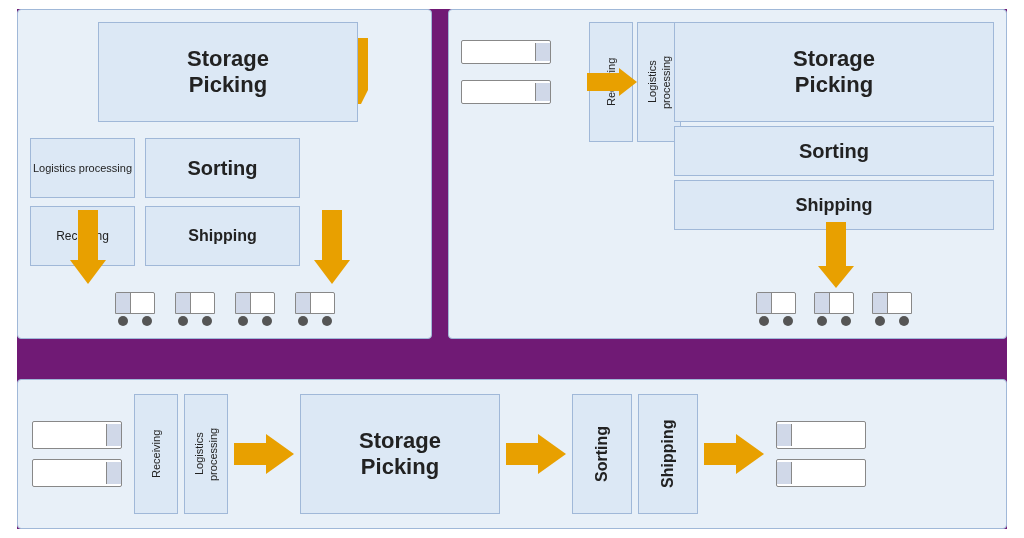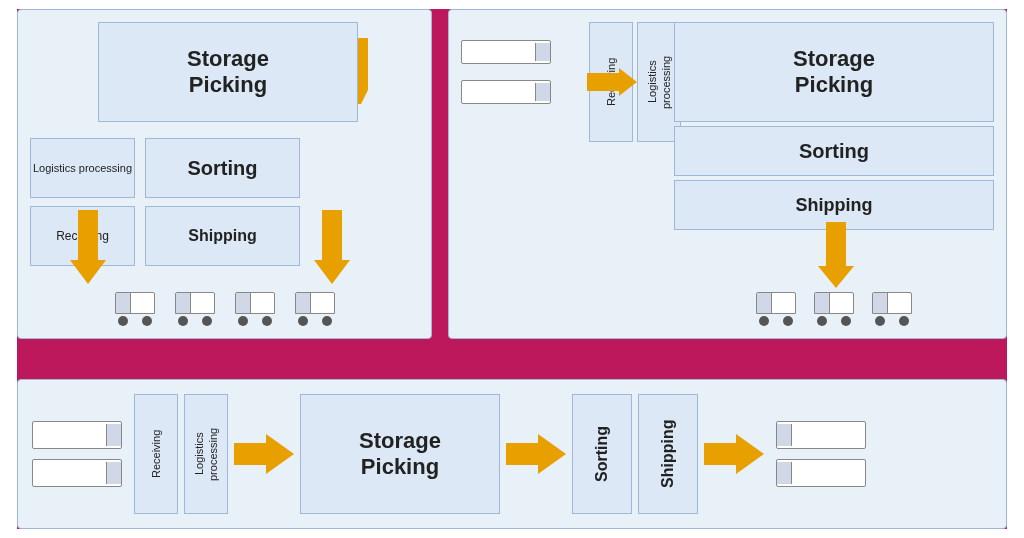--- a/index.html
+++ b/index.html
@@ -10,21 +10,21 @@
       height: 538px;
       overflow: hidden;
       display: flex;
       align-items: center;
       justify-content: center;
     }
     .main-container {
       width: 990px;
       height: 520px;
       position: relative;
-      background: #be185d;
+      background: #701a75;
     }
 
     
     .top-row {
       display: flex;
       gap: 16px;
       position: absolute;
       top: 0;
       left: 0;
       width: 100%;

